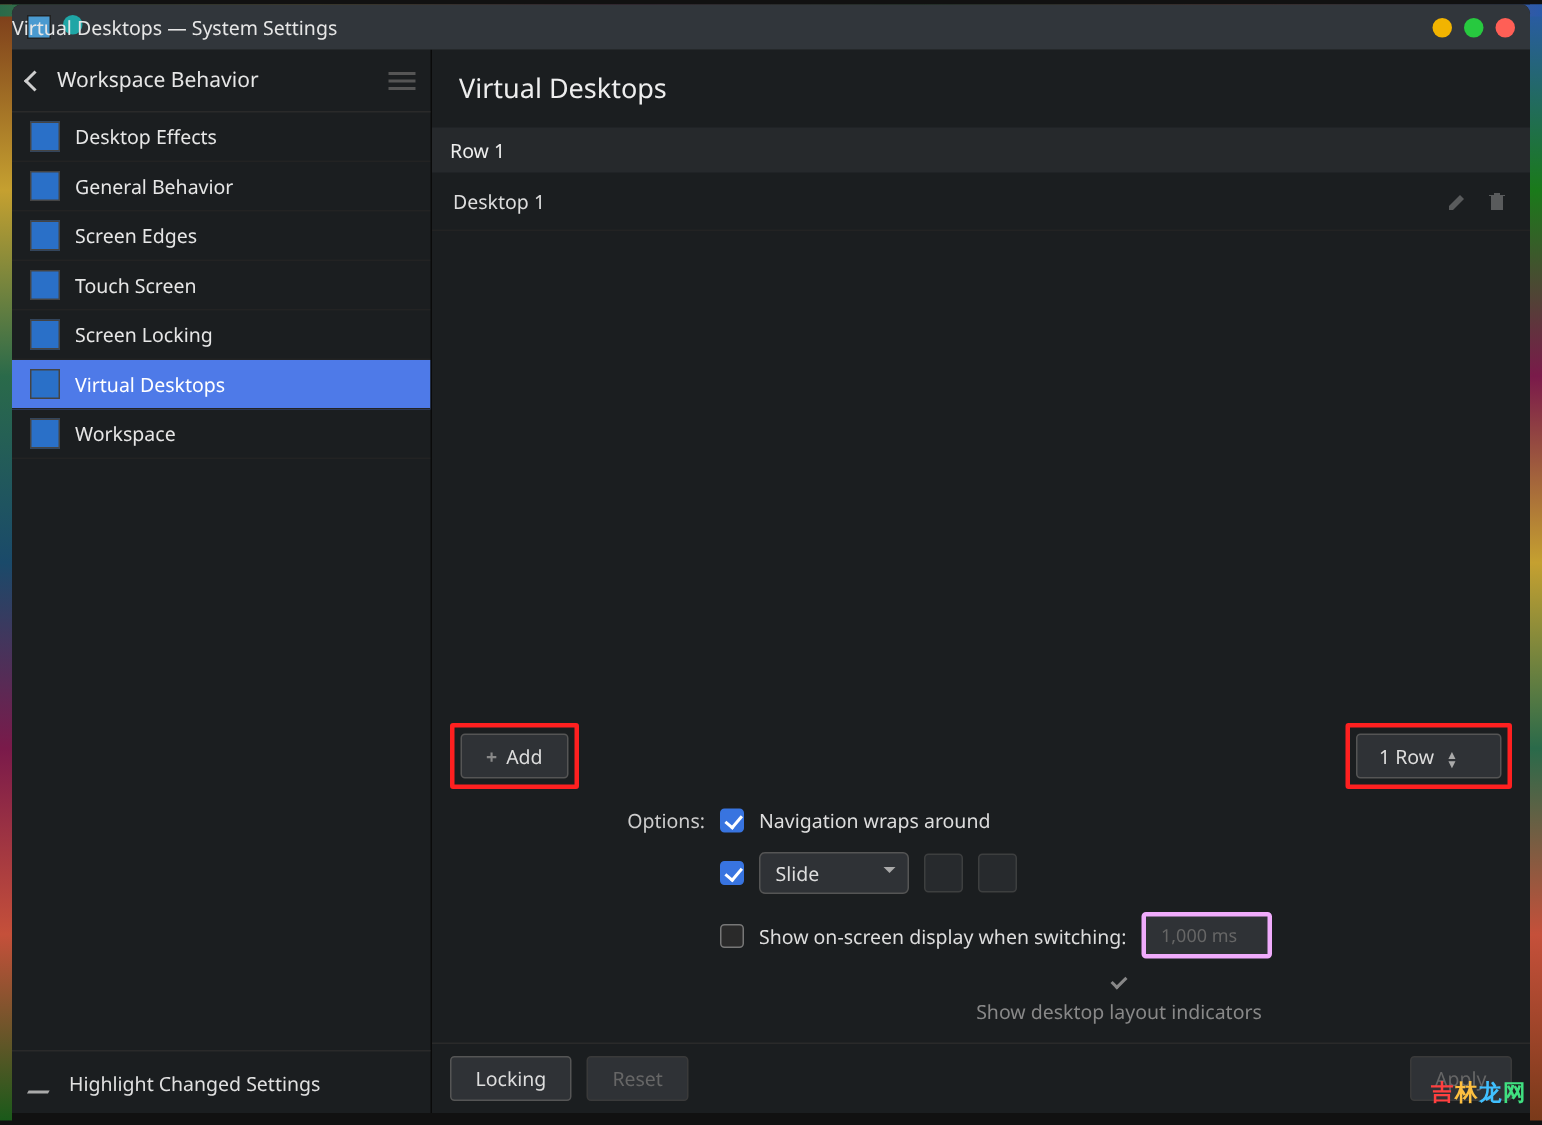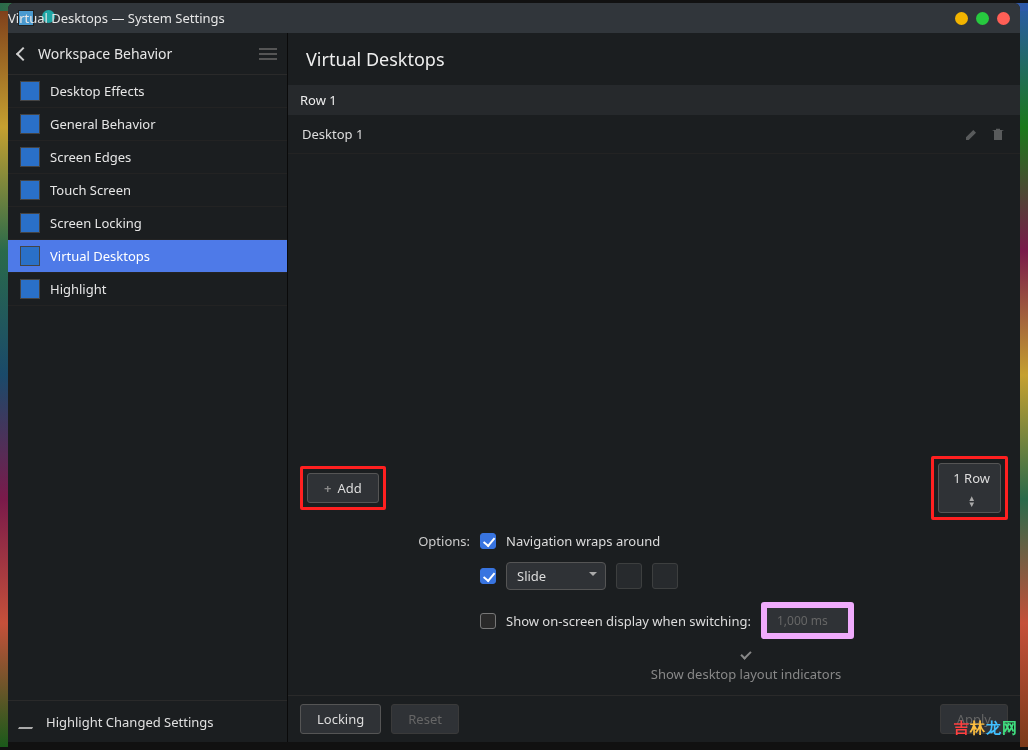--- a/index.html
+++ b/index.html
@@ -42,33 +42,33 @@
 .desk-list { flex: 1; overflow:auto; }
 .desk-row { display:flex; align-items:center; padding: 10px 14px; font-size:13px; color:#ddd; border-bottom:1px solid #232323;}
 .desk-row .spacer{flex:1;}
 .desk-row .act{ width:16px; height:16px; opacity:.35; margin-left:10px; }
 
 .controls { padding: 6px 12px; display:flex; align-items:center;}
 .highlight { border: 3px solid #ff2020; padding:4px; border-radius:2px;}
 .btn { background:#2f3236; border:1px solid #555; color:#ddd; font-size:13px; padding: 5px 16px; border-radius:3px; cursor:pointer; display:inline-flex; align-items:center; gap:6px;}
 .btn.dis { color:#666; border-color:#3a3a3a; cursor:default;}
 .plus { color:#888; font-weight:bold;}
-.spin { background:#2f3236; border:1px solid #555; color:#ddd; font-size:13px; padding:5px 10px 5px 14px; border-radius:3px; display:inline-flex; align-items:center; gap:8px;flex-direction:column;}
+.spin { background:#2f3236; border:1px solid #555; color:#ddd; font-size:13px; padding:5px 28px 5px 14px; border-radius:3px; display:inline-flex; align-items:flex-end; gap:8px;}
 .spin .arrows{ display:flex; flex-direction:column; line-height:6px; font-size:8px; color:#aaa;}
 
 .form { padding: 6px 12px 12px; display:grid; grid-template-columns: 180px auto; row-gap:12px; align-items:center; font-size:13px; color:#ddd;}
 .lbl { text-align:right; padding-right:10px; color:#ccc;}
 .row { display:flex; align-items:center; gap:10px; flex-wrap:wrap;}
 .chk { width:16px; height:16px; border:1px solid #777; border-radius:3px; display:inline-flex; align-items:center; justify-content:center; background:#2a2a2a;}
 .chk.on{ background:#3874e0; border-color:#3874e0;}
 .chk.on::after{ content:""; width:5px; height:9px; border-right:2px solid #fff; border-bottom:2px solid #fff; transform:rotate(40deg) translateY(-1px);}
 .sel { background:#2f3236; border:1px solid #555; color:#ddd; font-size:13px; padding:4px 24px 4px 10px; border-radius:4px; min-width:100px; position:relative;}
 .sel::after{content:""; position:absolute; right:8px; top:9px; border:4px solid transparent; border-top-color:#aaa;}
 .sq { width:26px; height:26px; background:#2f3236; border:1px solid #555; border-radius:3px; opacity:.6;}
-.spinbox{ background:#2f3236; border:6px solid #f0abfc; color:#666; font-size:12px; padding:4px 20px 4px 10px; border-radius:3px; position:relative; min-width:80px; text-align:right;}
+.spinbox{ background:#2f3236; border:3px solid #f0abfc; color:#666; font-size:12px; padding:4px 20px 4px 10px; border-radius:3px; position:relative; min-width:80px; text-align:right;}
 .spinbox::after{content:""; position:absolute; right:6px; top:4px; width:8px; height:14px;}
 .indic{ color:#888; display:flex; align-items:center; gap:8px; padding-left:4px;flex-direction:column;}
 .check-sm{ width:10px; height:6px; border-left:2px solid #888; border-bottom:2px solid #888; transform:rotate(-45deg);}
 
 .footer { border-top:1px solid #2a2a2a; padding:8px 12px; display:flex; gap:10px;}
 .footer .spacer{flex:1;}
 
 .watermark{ position:absolute; right:10px; bottom:12px; font-size:15px; font-weight:bold; letter-spacing:1px;}
 .watermark span:nth-child(1){color:#ff4040;}
 .watermark span:nth-child(2){color:#ffc040;}
@@ -131,21 +131,21 @@
         <div class="sb-item">
             <div class="ico"></div>
             <span>Screen Locking</span>
           </div>
         <div class="sb-item active">
             <div class="ico"></div>
             <span>Virtual Desktops</span>
           </div>
         <div class="sb-item">
             <div class="ico"></div>
-            <span>Highlight</span>
+            <span>Workspace</span>
           </div>
       </div>
       <div class="sb-footer">
         <div class="pen"></div>
         <span>Highlight Changed Settings</span>
       </div>
     </div>
 
     <div class="content">
       <div class="page-title">Virtual Desktops</div>

